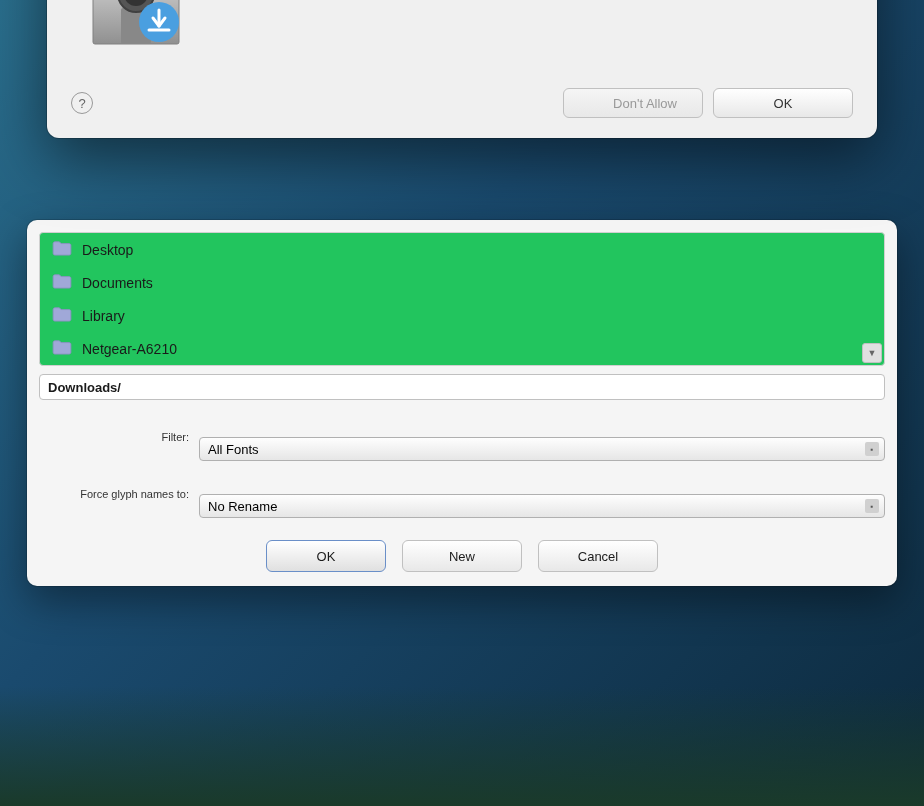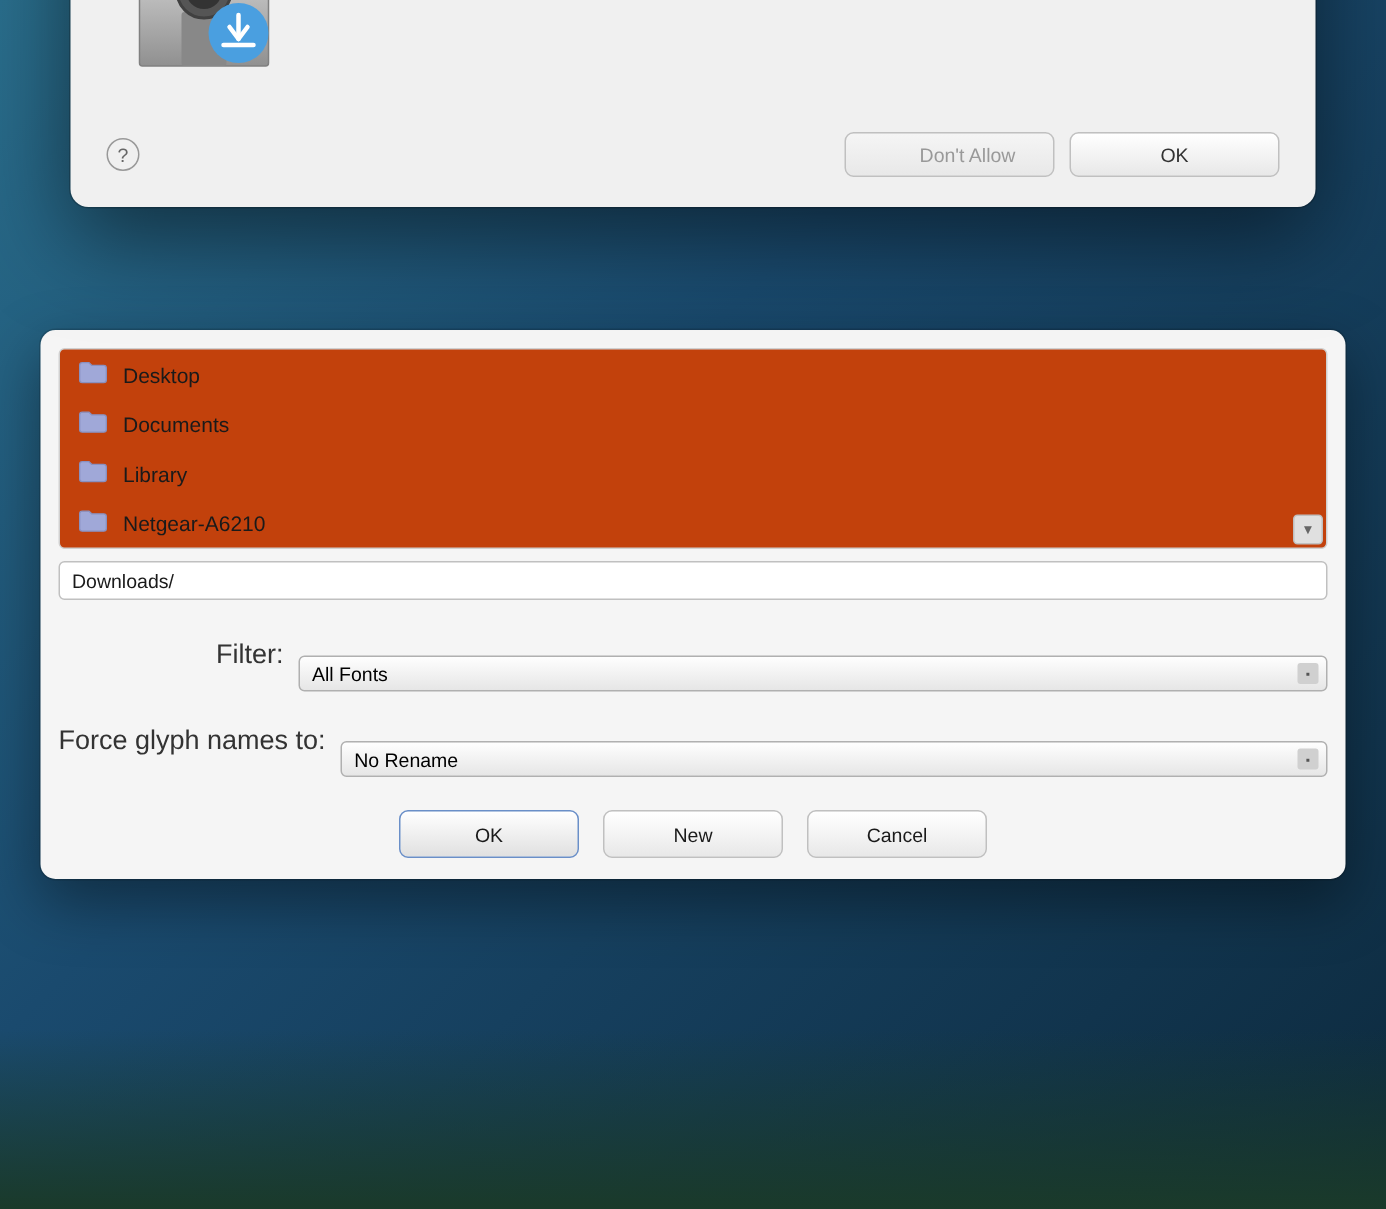--- a/index.html
+++ b/index.html
@@ -104,21 +104,21 @@
     .file-dialog {
       background: #f5f5f5;
       border-radius: 10px;
       box-shadow: 0 15px 40px rgba(0,0,0,0.4), 0 0 0 1px rgba(0,0,0,0.15);
       overflow: hidden;
       width: 870px;
       margin-top: 0;
     }
 
     .file-list-container {
-      background: #c2410c;
+      background: #22c55e;
       border: 1px solid #d0d0d0;
       margin: 12px 12px 0 12px;
       border-radius: 4px;
       overflow: hidden;
       position: relative;
     }
 
     .file-list {
       list-style: none;
       max-height: 260px;
@@ -164,35 +164,36 @@
     .path-input {
       width: 100%;
       height: 26px;
       border: 1px solid #c0c0c0;
       border-radius: 4px;
       padding: 0 8px;
       font-size: 13px;
       background: white;
       color: #1a1a1a;
       outline: none;
+      font-weight: bold;
     }
 
     .form-rows {
       padding: 4px 12px;
     }
 
     .form-row {
       display: flex;
       align-items: center;
       margin-bottom: 8px;
       gap: 10px;
     }
 
     .form-label {
-      font-size: 18px;
+      font-size: 11px;
       color: #333;
       text-align: right;
       min-width: 150px;
     }
 
     .select-wrapper {
       flex: 1;
       position: relative;
       height: 24px;
       margin-top: 25px;

